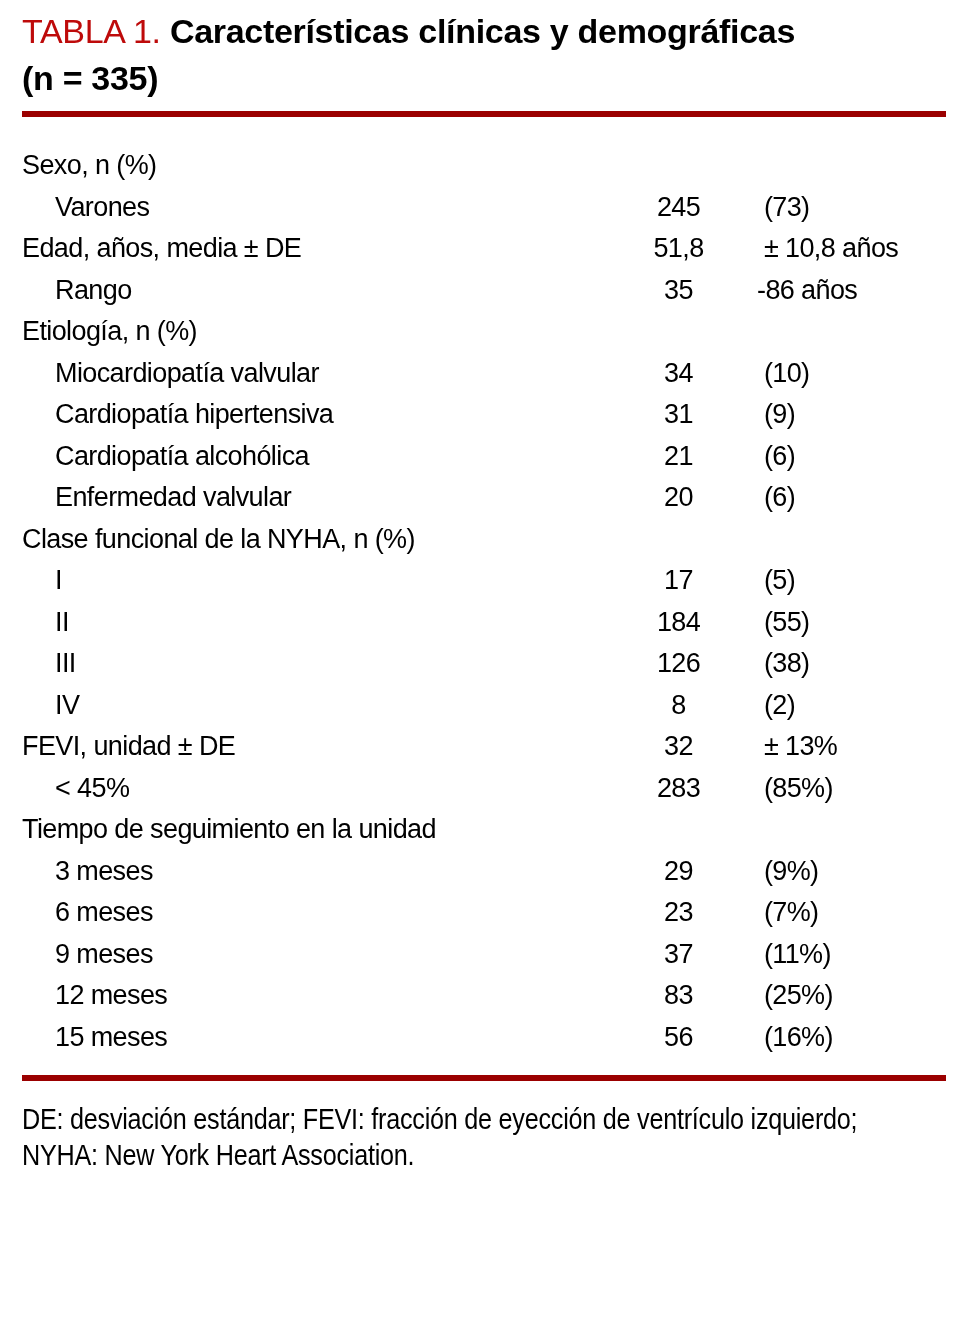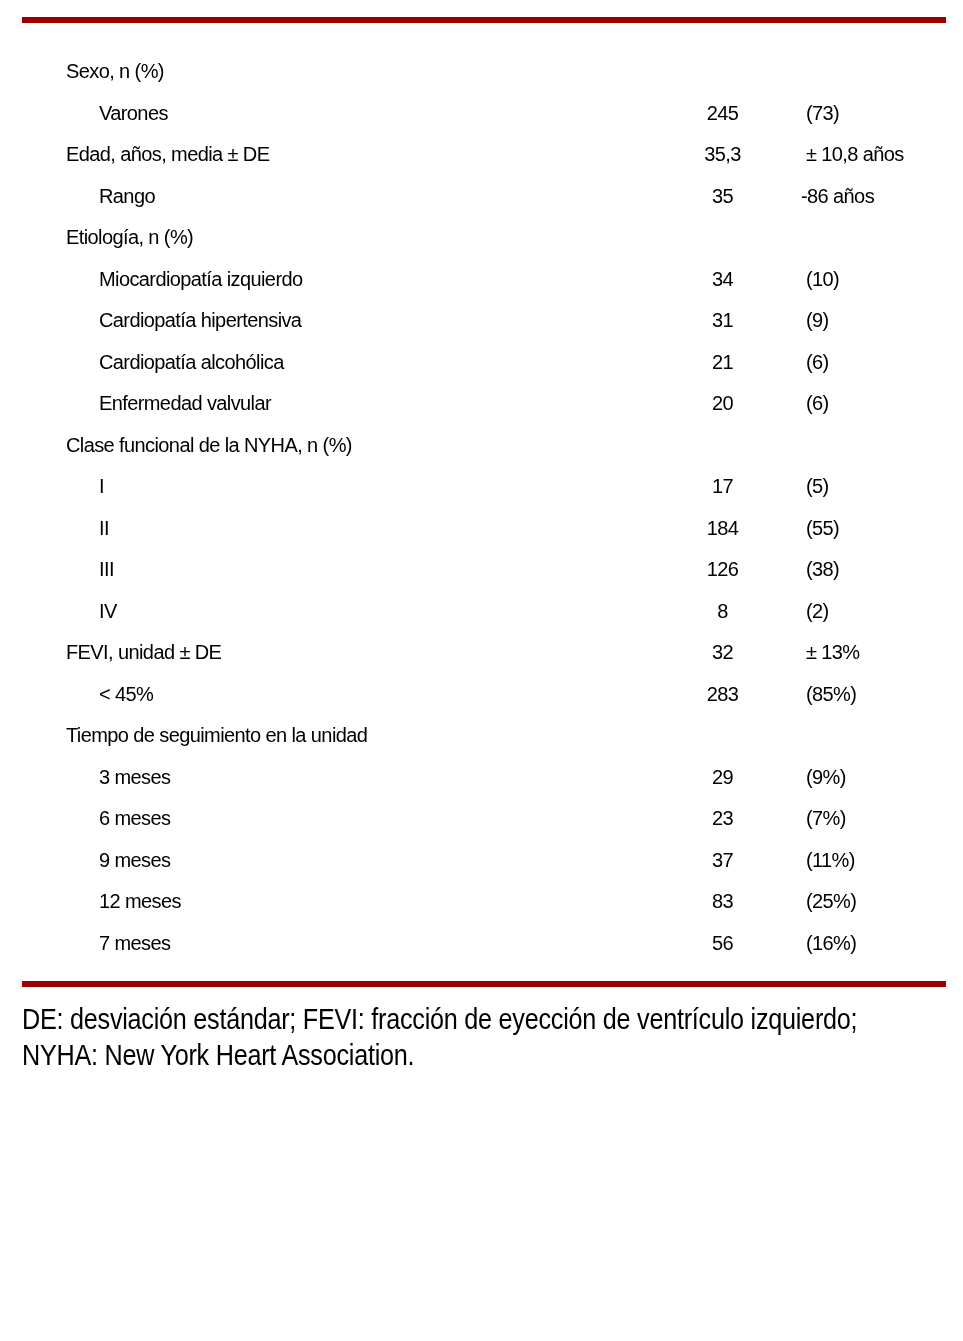--- a/index.html
+++ b/index.html
@@ -35,23 +35,22 @@
   
   .rule{
     height:6px;
     background:var(--rule-red);
   }
   .rule-top{margin-top:9px;}
   .rule-bottom{margin-top:17px;}
   
   .tbl{
     margin-top:28px;
-    font-size:20px;
+    font-size:27px;
     letter-spacing:-0.6px;
-    margin-left:44px;
   }
   .row{
     white-space:nowrap;
     height:41.5px;
     line-height:41.5px;
   }
   .lbl{
     display:inline-block;
     width:578px;
     vertical-align:top;
@@ -64,62 +63,69 @@
     display:inline-block;
     width:157px;
     text-align:center;
     vertical-align:top;
   }
   .rest{
     vertical-align:top;
   }
   
   .footnote{
-    margin-top:14px;
+    margin-top:20px;
     font-size:30px;
     line-height:36px;
     letter-spacing:-0.3px;
   }
   .footnote .fline{
     transform:scaleX(0.84);
     transform-origin:left center;
     white-space:nowrap;
   }
 </style>
 </head>
 <body>
 
 <div class="page">
 
+  <header class="title">
+    <div class="title-line1">
+      <span class="tabla-label">TABLA 1.</span>
+      <span class="title-bold">Características clínicas y demográficas</span>
+    </div>
+    <div class="title-line2">(n = 335)</div>
+  </header>
 
   <div class="rule rule-top"></div>
 
   <div class="tbl">
       <div class="row"><span class="lbl">Sexo, n (%)</span><span class="num"></span><span class="rest"></span></div>
       <div class="row"><span class="lbl indent">Varones</span><span class="num">245</span><span class="rest"> (73)</span></div>
-      <div class="row"><span class="lbl">Edad, años, media ± DE</span><span class="num">35,3</span><span class="rest"> ± 10,8 años</span></div>
+      <div class="row"><span class="lbl">Edad, años, media ± DE</span><span class="num">51,8</span><span class="rest"> ± 10,8 años</span></div>
       <div class="row"><span class="lbl indent">Rango</span><span class="num">35</span><span class="rest">-86 años</span></div>
       <div class="row"><span class="lbl">Etiología, n (%)</span><span class="num"></span><span class="rest"></span></div>
-      <div class="row"><span class="lbl indent">Miocardiopatía izquierdo</span><span class="num">34</span><span class="rest"> (10)</span></div>
+      <div class="row"><span class="lbl indent">Miocardiopatía valvular</span><span class="num">34</span><span class="rest"> (10)</span></div>
       <div class="row"><span class="lbl indent">Cardiopatía hipertensiva</span><span class="num">31</span><span class="rest"> (9)</span></div>
       <div class="row"><span class="lbl indent">Cardiopatía alcohólica</span><span class="num">21</span><span class="rest"> (6)</span></div>
       <div class="row"><span class="lbl indent">Enfermedad valvular</span><span class="num">20</span><span class="rest"> (6)</span></div>
       <div class="row"><span class="lbl">Clase funcional de la NYHA, n (%)</span><span class="num"></span><span class="rest"></span></div>
       <div class="row"><span class="lbl indent">I</span><span class="num">17</span><span class="rest"> (5)</span></div>
       <div class="row"><span class="lbl indent">II</span><span class="num">184</span><span class="rest"> (55)</span></div>
       <div class="row"><span class="lbl indent">III</span><span class="num">126</span><span class="rest"> (38)</span></div>
       <div class="row"><span class="lbl indent">IV</span><span class="num">8</span><span class="rest"> (2)</span></div>
       <div class="row"><span class="lbl">FEVI, unidad ± DE</span><span class="num">32</span><span class="rest"> ± 13%</span></div>
       <div class="row"><span class="lbl indent">&lt; 45%</span><span class="num">283</span><span class="rest"> (85%)</span></div>
       <div class="row"><span class="lbl">Tiempo de seguimiento en la unidad</span><span class="num"></span><span class="rest"></span></div>
       <div class="row"><span class="lbl indent">3 meses</span><span class="num">29</span><span class="rest"> (9%)</span></div>
       <div class="row"><span class="lbl indent">6 meses</span><span class="num">23</span><span class="rest"> (7%)</span></div>
       <div class="row"><span class="lbl indent">9 meses</span><span class="num">37</span><span class="rest"> (11%)</span></div>
       <div class="row"><span class="lbl indent">12 meses</span><span class="num">83</span><span class="rest"> (25%)</span></div>
-      <div class="row"><span class="lbl indent">7 meses</span><span class="num">56</span><span class="rest"> (16%)</span></div>
+      <div class="row"><span class="lbl indent">15 meses</span><span class="num">56</span><span class="rest"> (16%)</span></div>
     </div>
 
   <div class="rule rule-bottom"></div>
 
   <footer class="footnote">
     <div class="fline">DE: desviación estándar; FEVI: fracción de eyección de ventrículo izquierdo;</div>
     <div class="fline">NYHA: New York Heart Association.</div>
   </footer>
 
 </div>

